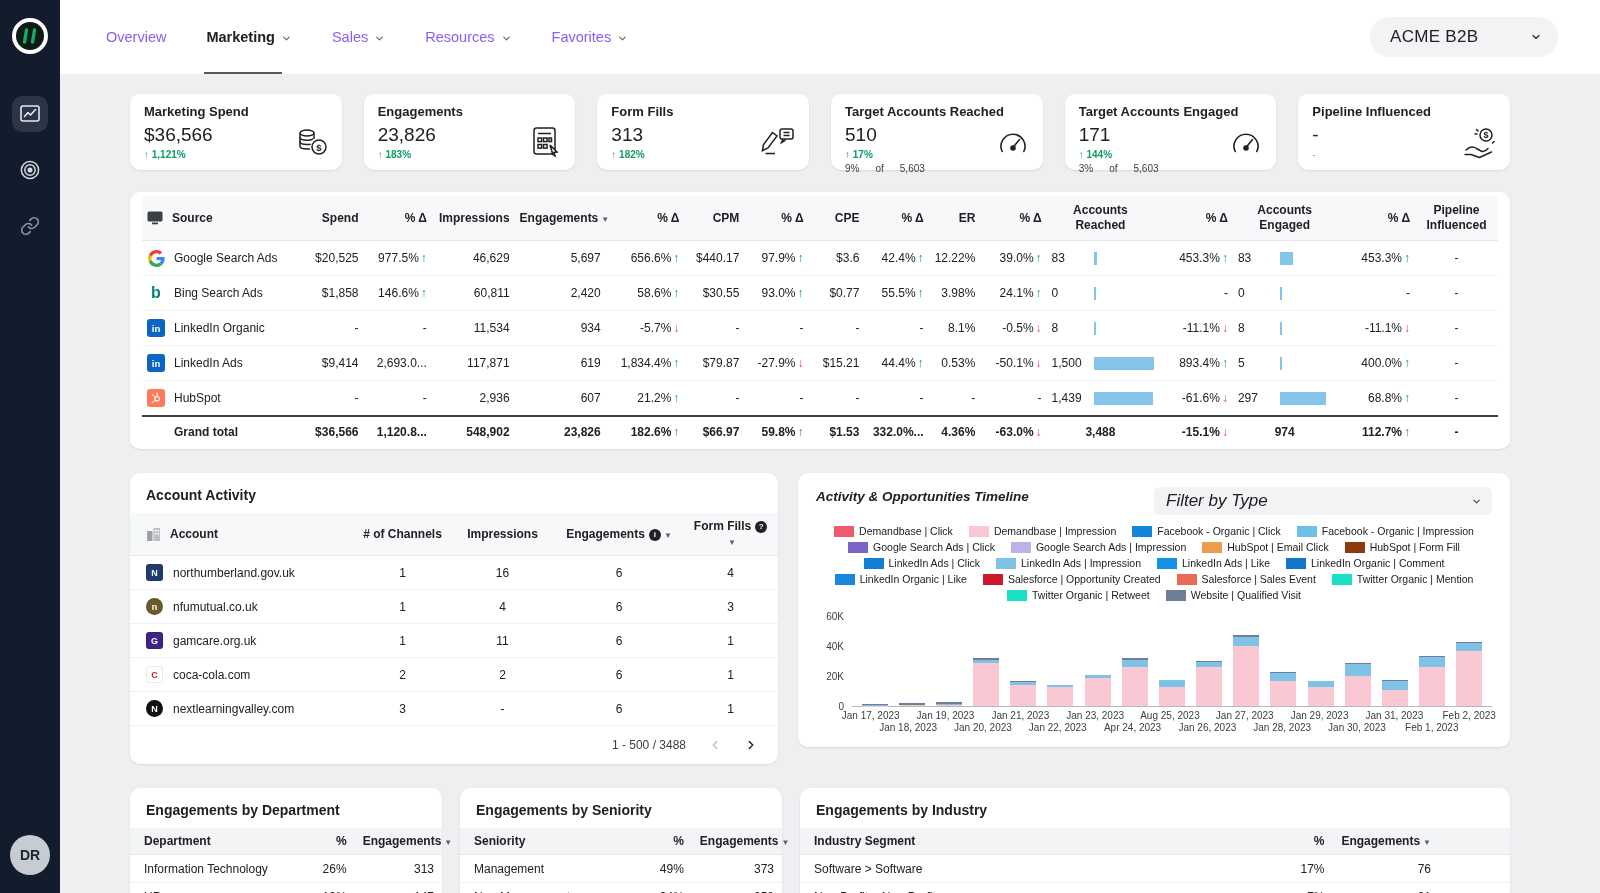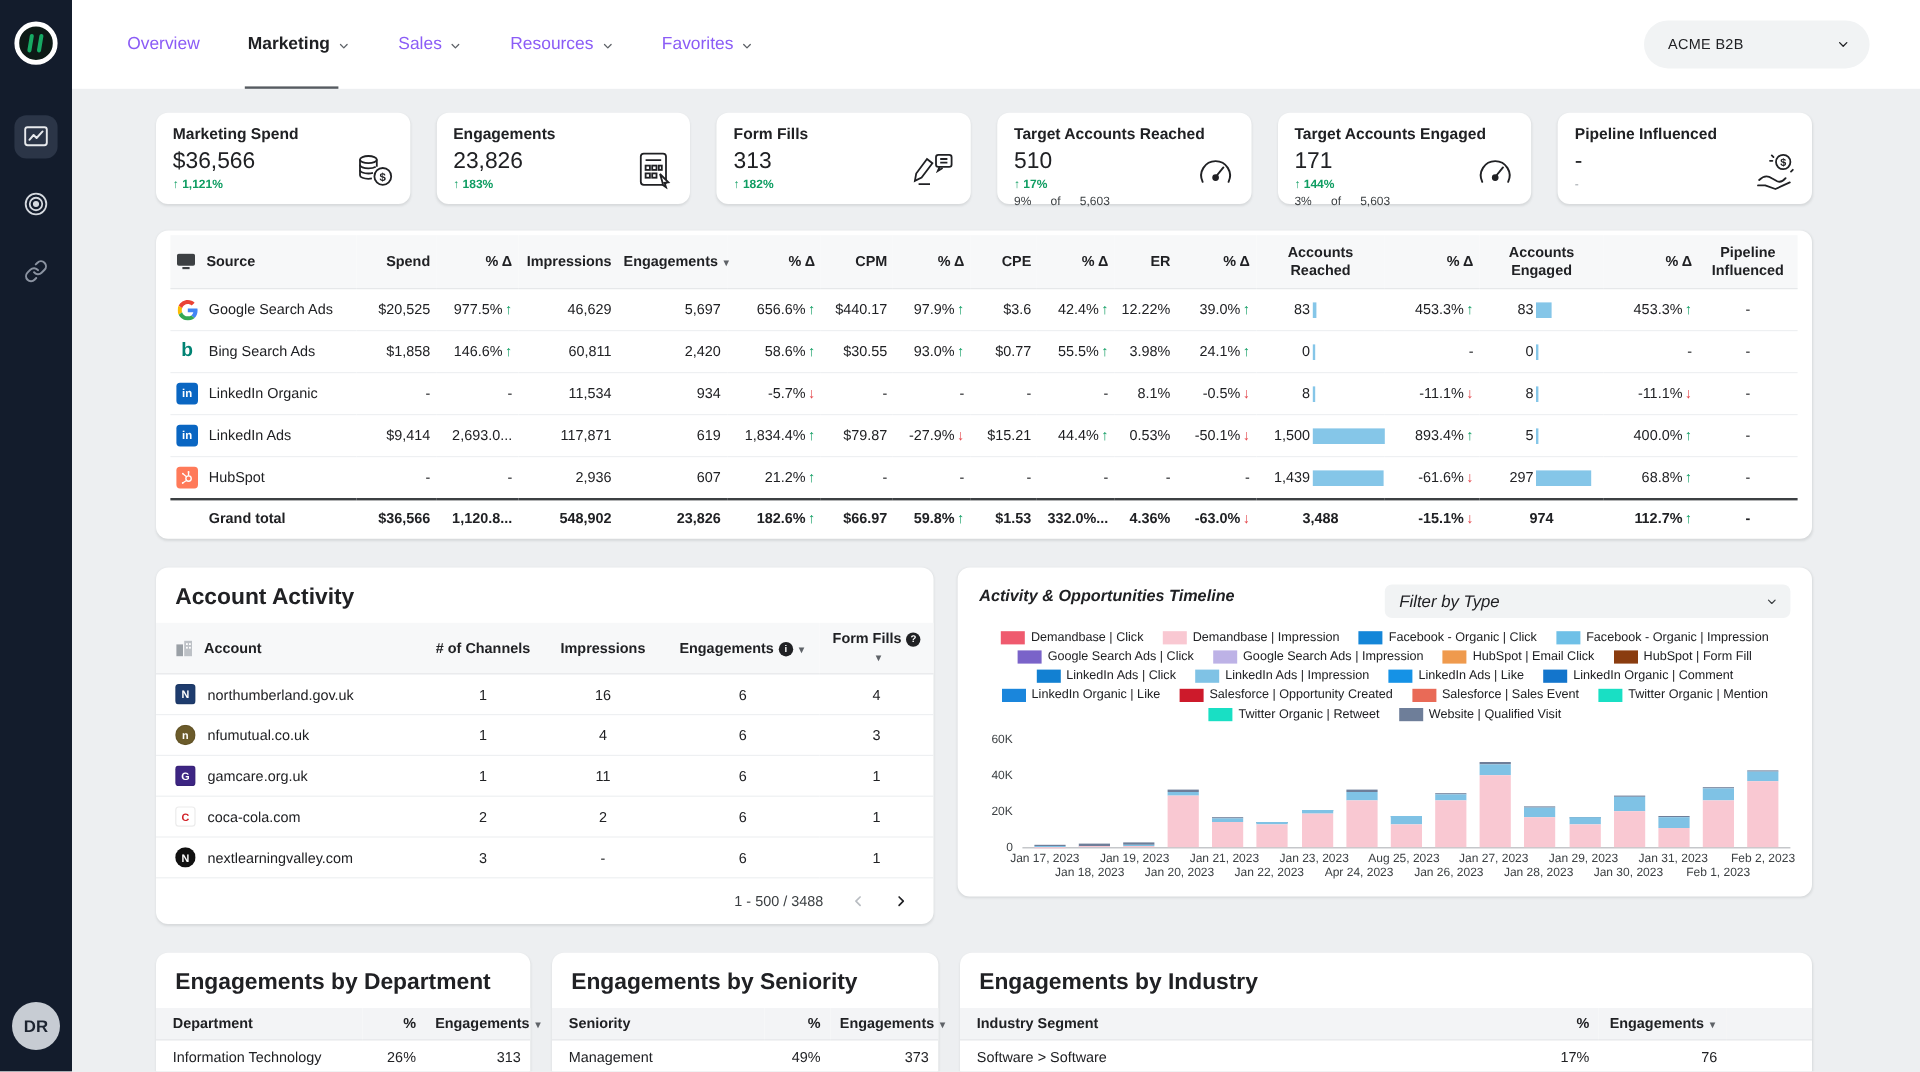--- a/index.html
+++ b/index.html
@@ -25,21 +25,21 @@
     padding:0 42px 0 46px; flex-shrink:0; }
   .nav { display:flex; gap:40px; height:100%; }
   .nav-item { display:flex; align-items:center; gap:6px; font-size:14.5px; color:#8b5cf6;
     position:relative; cursor:pointer; }
   .nav-item .chev { color:#5f6368; display:flex; margin-top:2px; }
   .nav-item.active { font-weight:bold; color:#202124; }
   .nav-item.active::after { content:""; position:absolute; left:-2px; right:10px; bottom:0;
     height:2.5px; background:#565b61; }
   .account-pill { margin-left:auto; background:#f1f3f4; border-radius:20px; height:40px;
     width:188px; display:flex; align-items:center; justify-content:space-between;
-    padding:0 16px 0 20px; font-size:12px; letter-spacing:.3px; cursor:pointer;text-align:right; }
+    padding:0 16px 0 20px; font-size:17px; letter-spacing:.3px; cursor:pointer;text-align:right; }
 
   .content { padding:20px 90px 0 70px; overflow:hidden; }
   .card { background:#fff; border-radius:10px; box-shadow:0 1px 2px rgba(60,64,67,.12); }
 
   
   .kpi-row { display:flex; gap:22px; margin-bottom:22px; }
   .kpi-card { flex:1; height:76px; padding:10px 14px; position:relative; }
   .kpi-label { font-size:13px; font-weight:bold; white-space:nowrap; }
   .kpi-value { font-size:19px; margin-top:5px; }
   .kpi-delta { font-size:10px; margin-top:3px; color:#0f9d62; font-weight:bold; }
@@ -61,49 +61,49 @@
   .source-card thead th { background:#f7f8f9; padding:7px 5px; border-bottom:1px solid #e6e8ea;
     vertical-align:middle; line-height:1.25; }
   .source-card td { padding:8px 5px; border-bottom:1px solid #eef0f2; white-space:nowrap;
     overflow:hidden; text-overflow:ellipsis; }
   .source-card tr:last-child td { border-bottom:none; }
   tr.grand td { border-top:2px solid #3c4043; font-weight:bold; }
   .src-cell { display:flex; align-items:center; gap:9px; }
   .src-ic { width:18px; height:18px; flex-shrink:0; display:flex; align-items:center;
     justify-content:center; border-radius:3px; font-weight:bold; }
   .barcell { display:flex; align-items:center; }
-  .barcell .bnum { width:40px; text-align:right; flex-shrink:0; }
+  .barcell .bnum { width:40px; flex-shrink:0; }
   .bar-area { width:64px; margin-left:2px; }
   .bar-fill { height:13px; background:#85c6e8; }
 
   
   .mid-row { display:flex; gap:20px; margin-bottom:24px; align-items:flex-start; }
   .account-card { width:648px; padding:12px 0 0; flex-shrink:0; }
-  .card-title { font-size:19px; font-weight:bold; padding:2px 16px 10px; }
+  .card-title { font-size:14px; font-weight:bold; padding:2px 16px 10px; }
   .account-card thead th { background:#f7f8f9; padding:6px 6px; border-bottom:1px solid #e6e8ea;
     line-height:1.25; vertical-align:middle; }
   .account-card td { padding:8px 6px; border-bottom:1px solid #eef0f2; white-space:nowrap; }
   .acct-cell { display:flex; align-items:center; gap:10px; padding-left:10px; }
   .favicon { width:17px; height:17px; display:flex; align-items:center; justify-content:center;
     font-size:9px; font-weight:bold; flex-shrink:0; border:1px solid rgba(0,0,0,.08); }
   .info-dot { display:inline-flex; width:12px; height:12px; border-radius:50%; background:#202124;
     color:#fff; font-size:8px; align-items:center; justify-content:center; margin-left:4px;
     vertical-align:1px; font-weight:bold; }
   .pagination { display:flex; justify-content:flex-end; align-items:center; gap:22px;
     padding:12px 20px 12px; font-size:12px; color:#3c4043; }
   .pg-btn { display:flex; cursor:pointer; }
   .pg-btn.disabled { color:#b9bdc2; }
 
   
   .timeline-card { flex:1; padding:14px 18px 10px; min-width:0; }
   .tl-head { display:flex; justify-content:space-between; align-items:flex-start;font-style:italic; }
   .tl-title { font-size:13.5px; font-weight:bold; padding-top:2px; }
   .filter-select { width:338px; height:28px; background:#f1f3f4; border-radius:6px;
     display:flex; align-items:center; justify-content:space-between; padding:0 10px 0 12px;
-    font-size:14px; color:#202124; cursor:pointer; }
+    font-size:17px; color:#202124; cursor:pointer; }
   .legend { display:flex; flex-wrap:wrap; justify-content:center; column-gap:16px; row-gap:4px;
     margin:10px 0 8px; font-size:10.5px; color:#202124; }
   .legend-item { display:flex; align-items:center; gap:5px; white-space:nowrap; }
   .swatch { width:20px; height:11px; flex-shrink:0; }
   .chart-wrap { display:flex; margin-top:4px; }
   .y-axis { width:36px; position:relative; height:98px; flex-shrink:0; }
   .y-tick { position:absolute; right:8px; font-size:10px; color:#3c4043; }
   .plot { flex:1; height:98px; border-bottom:1px solid #b7babd; display:flex; padding:0 4px; }
   .slot { flex:1; display:flex; align-items:flex-end; justify-content:center; }
   .bar { width:26px; display:flex; flex-direction:column-reverse; }

